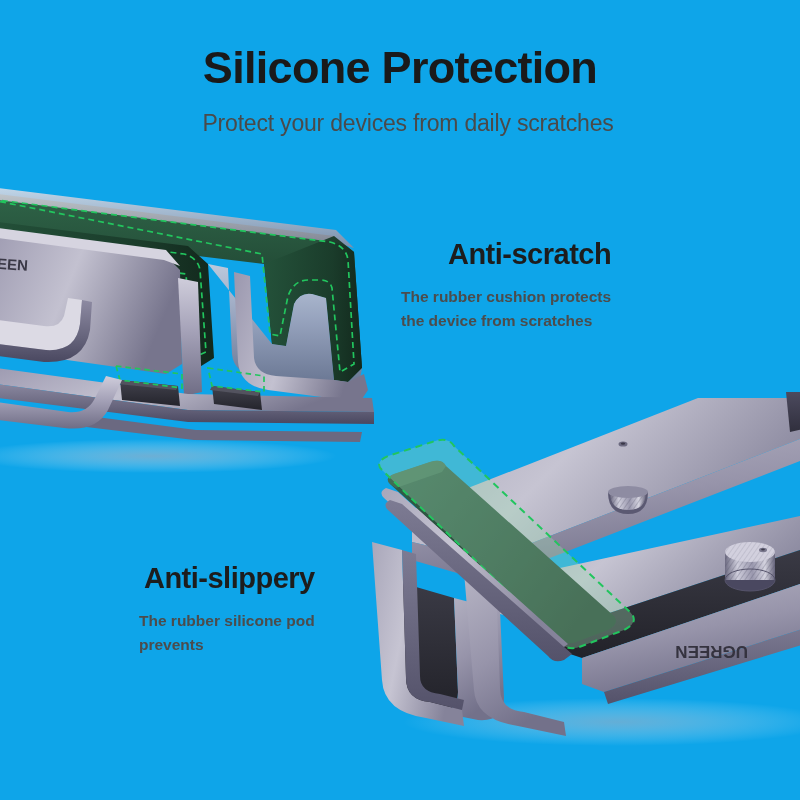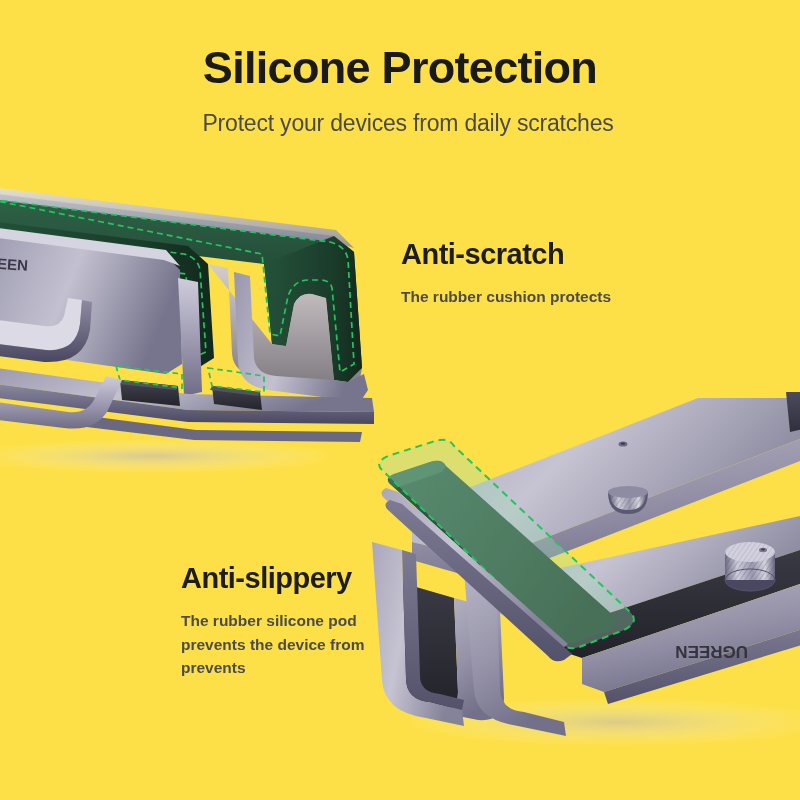--- a/index.html
+++ b/index.html
@@ -12,21 +12,21 @@
     height: 800px;
     overflow: hidden;
     font-family: "Liberation Sans", sans-serif;
     position: relative;
   }
   #stage {
     position: absolute;
     inset: 0;
     width: 800px;
     height: 800px;
-    background: #fde047;
+    background: #0ea5e9;
   }
 
   
   .header {
     position: absolute;
     top: 44px;
     left: 0;
     width: 800px;
     text-align: center;
   }
@@ -50,31 +50,32 @@
   .feature {
     position: absolute;
   }
   .feature-title {
     font-size: 29px;
     font-weight: bold;
     color: #1d1d1d;
     letter-spacing: -0.5px;
     margin: 0 0 14px 0;
     white-space: nowrap;
+    text-align: right;
   }
   .feature-body {
     font-size: 15.5px;
     color: #4c4c4c;
     line-height: 1.52;
     margin: 0;
   }
   .feature-body span { display: block; font-weight: bold; }
 
   #feature-scratch { left: 401px; top: 238px; }
-  #feature-slippery { left: 139px; top: 562px; margin-left: 42px; }
+  #feature-slippery { left: 139px; top: 562px; }
 
   
   .product { position: absolute; }
   .product svg { display: block; }
 </style>
 </head>
 <body>
 
 <div id="stage">
 
@@ -178,28 +179,28 @@
 
       <path d="M0 232 L86 244 Q104 246 112 232 L124 208 L140 212 L126 242
                Q114 264 82 260 L0 250 Z" fill="url(#alu1)"></path>
     </svg>
   </div>
 
   <div class="feature" id="feature-scratch">
     <h2 class="feature-title">Anti-scratch</h2>
     <p class="feature-body">
       <span>The rubber cushion protects</span>
+      <span>the device from scratches</span>
     </p>
   </div>
 
   <div class="feature" id="feature-slippery">
     <h2 class="feature-title">Anti-slippery</h2>
     <p class="feature-body">
       <span>The rubber silicone pod</span>
-      <span>prevents the device from</span>
       <span>prevents</span>
     </p>
   </div>
 
   <div class="product" id="product-stand-underside" style="left:368px; top:392px;">
     <svg width="450" height="370" viewBox="0 0 450 370" xmlns="http://www.w3.org/2000/svg">
       <defs>
         <linearGradient id="balu1" x1="0" y1="0" x2="0.4" y2="1">
           <stop offset="0%" stop-color="#b6b4c4"></stop>
           <stop offset="55%" stop-color="#9794aa"></stop>

